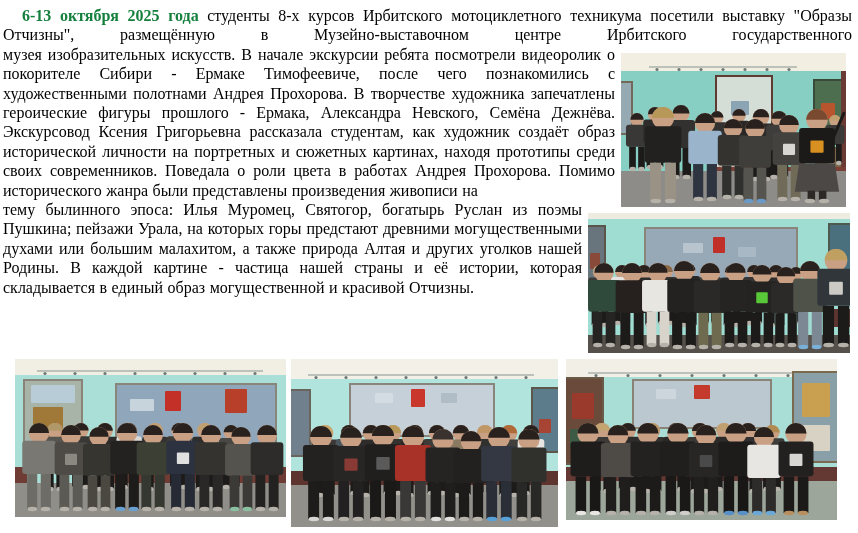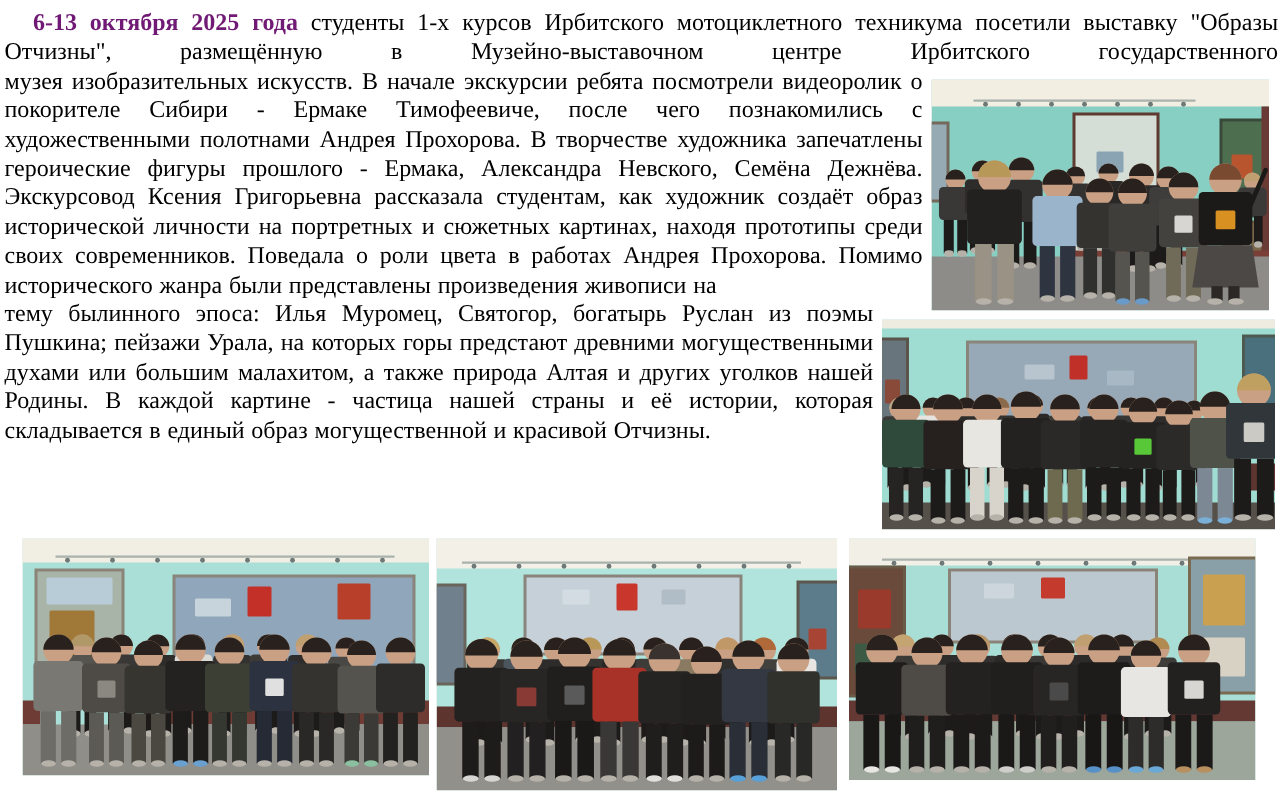--- a/index.html
+++ b/index.html
@@ -25,21 +25,21 @@
   .seg-c{width:579px;}
   .date{font-weight:bold;}
   .photo{position:absolute;overflow:hidden;background:#dfe8e4;}
   .photo svg{display:block;}
 </style>
 </head>
 <body>
 
 <div class="page">
 
-  <p class="para seg-a"><b class="date" style="color: #701a75;">6-13 октября 2025 года</b><span> студенты 1-х курсов Ирбитского мотоциклетного техникума посетили выставку "Образы Отчизны", размещённую в Музейно-выставочном центре Ирбитского государственного</span></p>
+  <p class="para seg-a"><b class="date" style="color: #15803d;">6-13 октября 2025 года</b><span> студенты 8-х курсов Ирбитского мотоциклетного техникума посетили выставку "Образы Отчизны", размещённую в Музейно-выставочном центре Ирбитского государственного</span></p>
 
   <p class="para seg-b">музея изобразительных искусств. В начале экскурсии ребята посмотрели видеоролик о покорителе Сибири - Ермаке Тимофеевиче, после чего познакомились с художественными полотнами Андрея Прохорова. В творчестве художника запечатлены героические фигуры прошлого - Ермака, Александра Невского, Семёна Дежнёва. Экскурсовод Ксения Григорьевна рассказала студентам, как художник создаёт образ исторической личности на портретных и сюжетных картинах, находя прототипы среди своих современников. Поведала о роли цвета в работах Андрея Прохорова. Помимо исторического жанра были представлены произведения живописи на</p>
 
   <p class="para seg-c">тему былинного эпоса: Илья Муромец, Святогор, богатырь Руслан из поэмы Пушкина; пейзажи Урала, на которых горы предстают древними могущественными духами или большим малахитом, а также природа Алтая и других уголков нашей Родины. В каждой картине - частица нашей страны и её истории, которая складывается в единый образ могущественной и красивой Отчизны.</p>
 
   <div class="photo" style="left:621px;top:53px;width:225px;height:154px;" title="Экскурсовод музея рассказывает группе студентов о картинах в зале">
       <svg width="100%" height="100%" viewBox="0 0 225 154" preserveAspectRatio="none">
         <rect x="0" y="0" width="225" height="154" fill="#87cfc3"></rect>
         <rect x="0" y="0" width="225" height="18" fill="#f2eee2"></rect>
         <line x1="28" y1="14" x2="176" y2="14" stroke="#aab2ac" stroke-width="1.5"></line>

